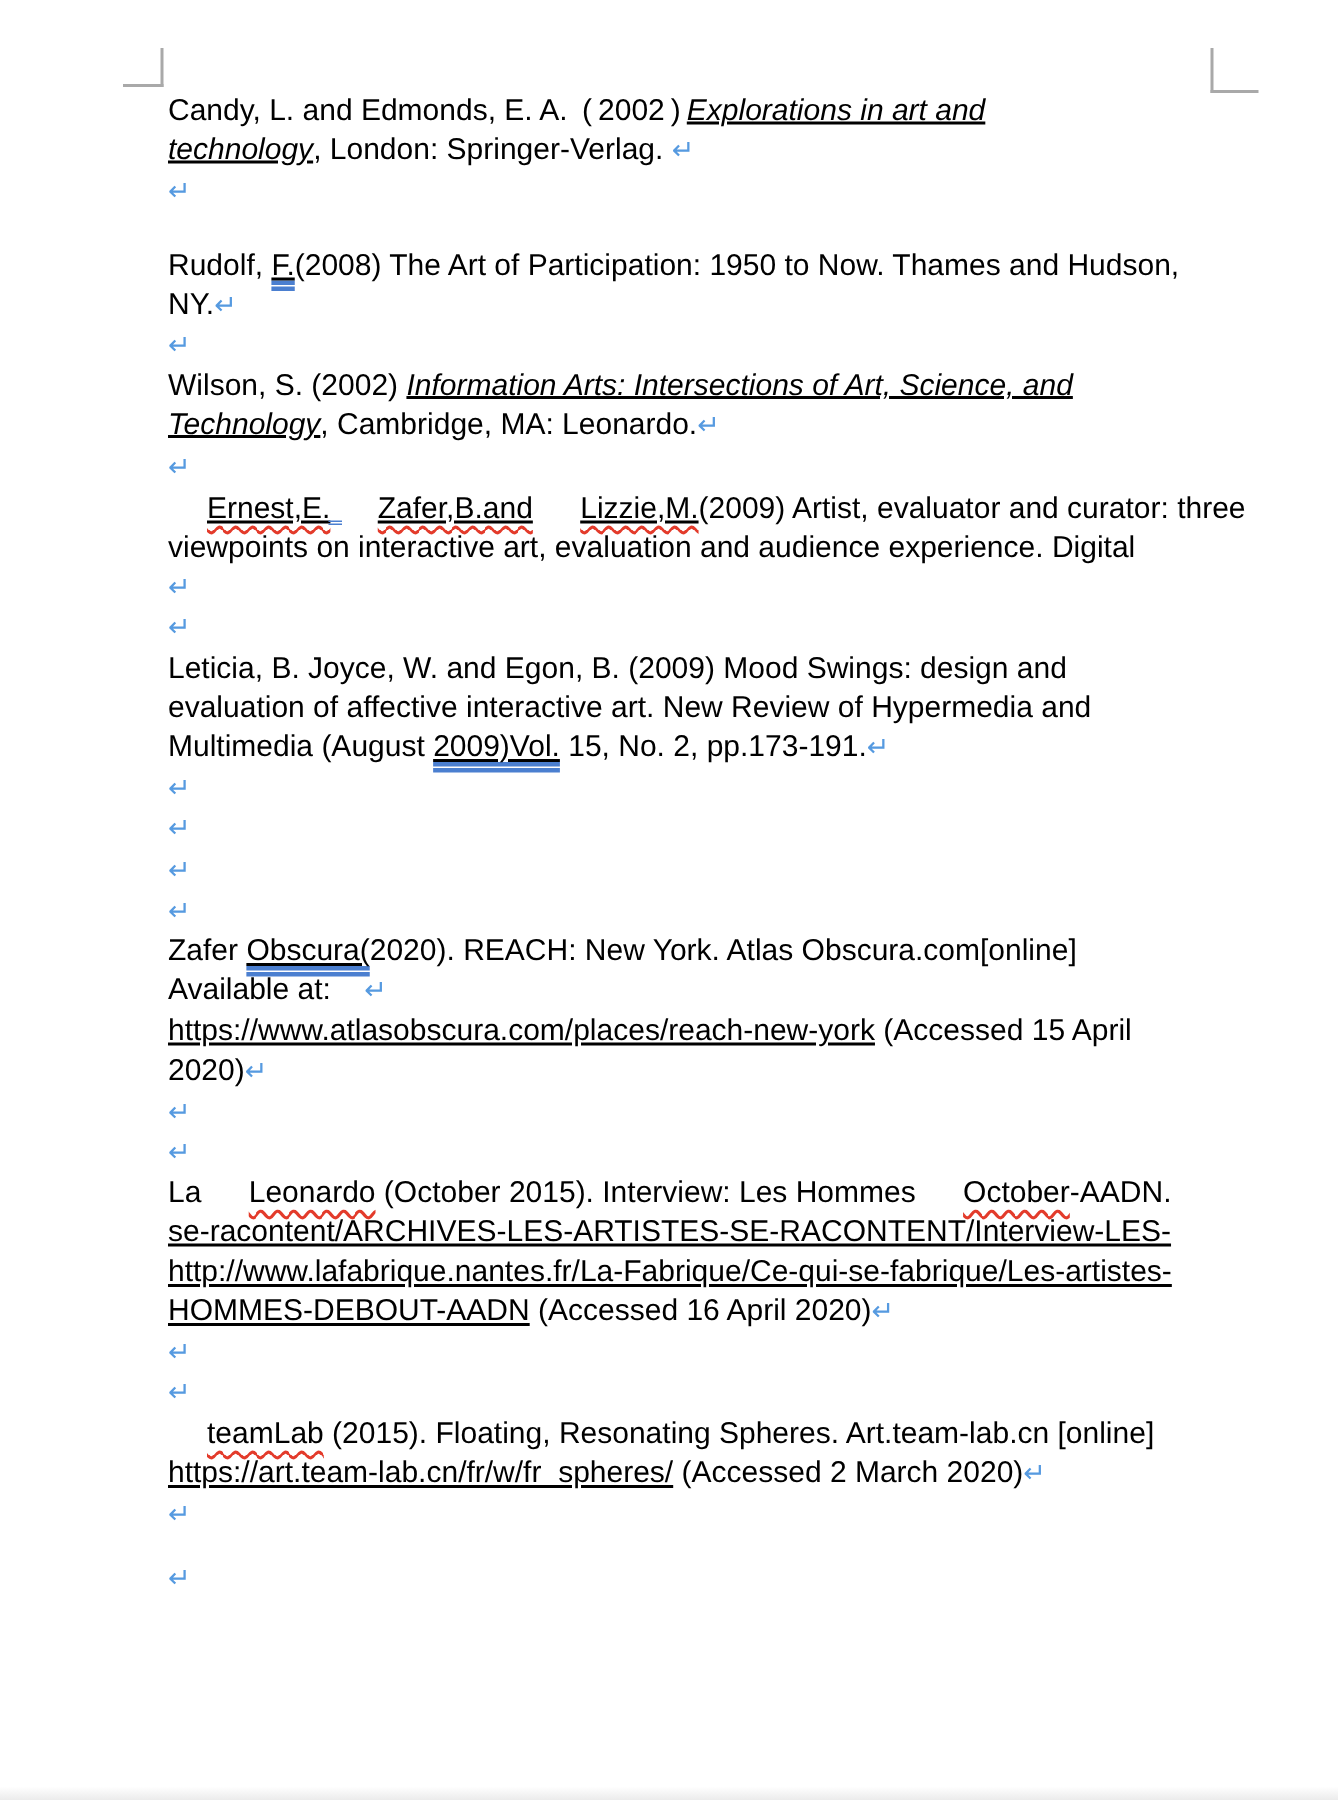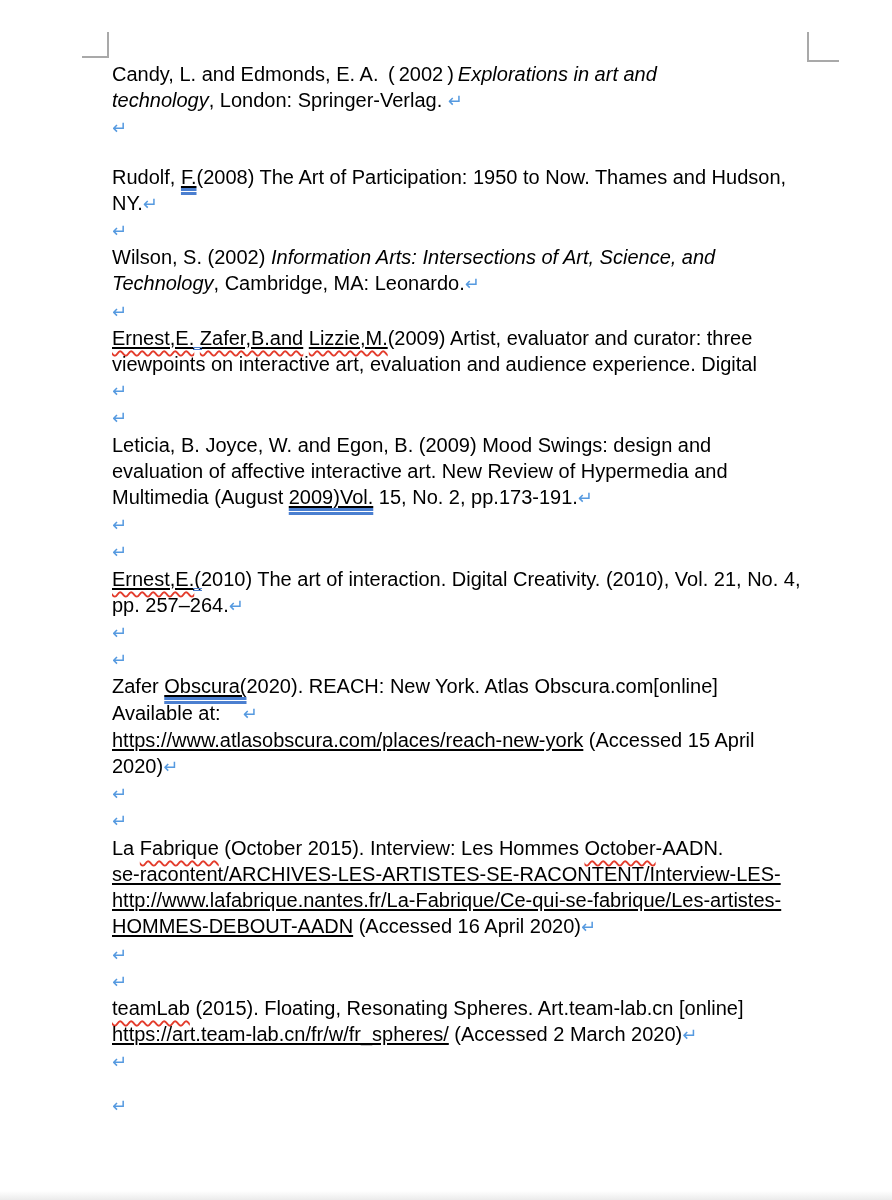--- a/index.html
+++ b/index.html
@@ -18,25 +18,25 @@
     border-left:2px solid #a9a9a9;border-bottom:2px solid #a9a9a9;}
 
   
   .textblock{position:absolute;left:112px;top:61px;width:760px;
     font-size:20px;line-height:26.2px;}
   .para{margin:0;}
   .para.gap-below{margin-bottom:22px;}
   .para.gap-above{padding-top:16px;}
   .line{white-space:pre;}
 
-  .i{font-style:italic;}
+  .i{font-style:italic;text-decoration:underline;}
   .u{text-decoration:underline;text-decoration-thickness:1.6px;text-underline-offset:2px;}
   .sq{text-decoration:underline;text-decoration-style:wavy;
       text-decoration-color:#e33b2b;text-decoration-thickness:1.5px;
-      text-underline-offset:5px;}
+      text-underline-offset:5px;margin-left:26px;}
   .gr{text-decoration:underline;text-decoration-style:double;
       text-decoration-color:#4b7fd0;text-decoration-thickness:3px;
       text-underline-offset:4px;}
 
   
   .grmark{display:inline-block;width:0;height:1em;position:relative;}
   .grmark::after{content:"";position:absolute;left:-1px;bottom:-5px;width:9px;
       border-bottom:3px double #4b7fd0;}
 
   .pilcrow{color:#569ae0;font-family:"DejaVu Sans",sans-serif;font-size:18px;}
@@ -89,43 +89,39 @@
         <div class="line"><span>evaluation of affective interactive art. New Review of Hypermedia and</span></div>
         <div class="line"><span>Multimedia (August </span><span class="gr"><span class="u">2009)Vol.</span></span><span> 15, No. 2, pp.173-191.</span><span class="pilcrow">↵</span></div>
       </div>
       <div class="para">
         <div class="line"><span class="pilcrow">↵</span></div>
       </div>
       <div class="para">
         <div class="line"><span class="pilcrow">↵</span></div>
       </div>
       <div class="para">
-        <div class="line"><span class="sq"><span class="u">Ernest,E.</span></span><span class="grmark"></span><span>(2010) The art of interaction. Digital Creativity. (2010), Vol. 21, No. 4,</span></div>
-        <div class="line"><span>pp. 257–264.</span><span class="pilcrow">↵</span></div>
-      </div>
-      <div class="para">
         <div class="line"><span class="pilcrow">↵</span></div>
       </div>
       <div class="para">
         <div class="line"><span class="pilcrow">↵</span></div>
       </div>
       <div class="para">
         <div class="line"><span>Zafer </span><span class="gr"><span class="u">Obscura(</span></span><span>2020). REACH: New York. Atlas Obscura.com[online]</span></div>
         <div class="line"><span>Available at:    </span><span class="pilcrow">↵</span></div>
         <div class="line"><span><span class="u">https://www.atlasobscura.com/places/reach-new-york</span></span><span> (Accessed 15 April</span></div>
         <div class="line"><span>2020)</span><span class="pilcrow">↵</span></div>
       </div>
       <div class="para">
         <div class="line"><span class="pilcrow">↵</span></div>
       </div>
       <div class="para">
         <div class="line"><span class="pilcrow">↵</span></div>
       </div>
       <div class="para">
-        <div class="line"><span>La </span><span class="sq">Fabrique</span><span> (October 2015). Interview: Les Hommes </span><span class="sq">October</span><span>-AADN.</span></div>
+        <div class="line"><span>La </span><span class="sq">Leonardo</span><span> (October 2015). Interview: Les Hommes </span><span class="sq">October</span><span>-AADN.</span></div>
         <div class="line"><span><span class="u">se-racontent/ARCHIVES-LES-ARTISTES-SE-RACONTENT/Interview-LES-</span></span></div>
         <div class="line"><span><span class="u">http://www.lafabrique.nantes.fr/La-Fabrique/Ce-qui-se-fabrique/Les-artistes-</span></span></div>
         <div class="line"><span><span class="u">HOMMES-DEBOUT-AADN</span></span><span> (Accessed 16 April 2020)</span><span class="pilcrow">↵</span></div>
       </div>
       <div class="para">
         <div class="line"><span class="pilcrow">↵</span></div>
       </div>
       <div class="para">
         <div class="line"><span class="pilcrow">↵</span></div>
       </div>

